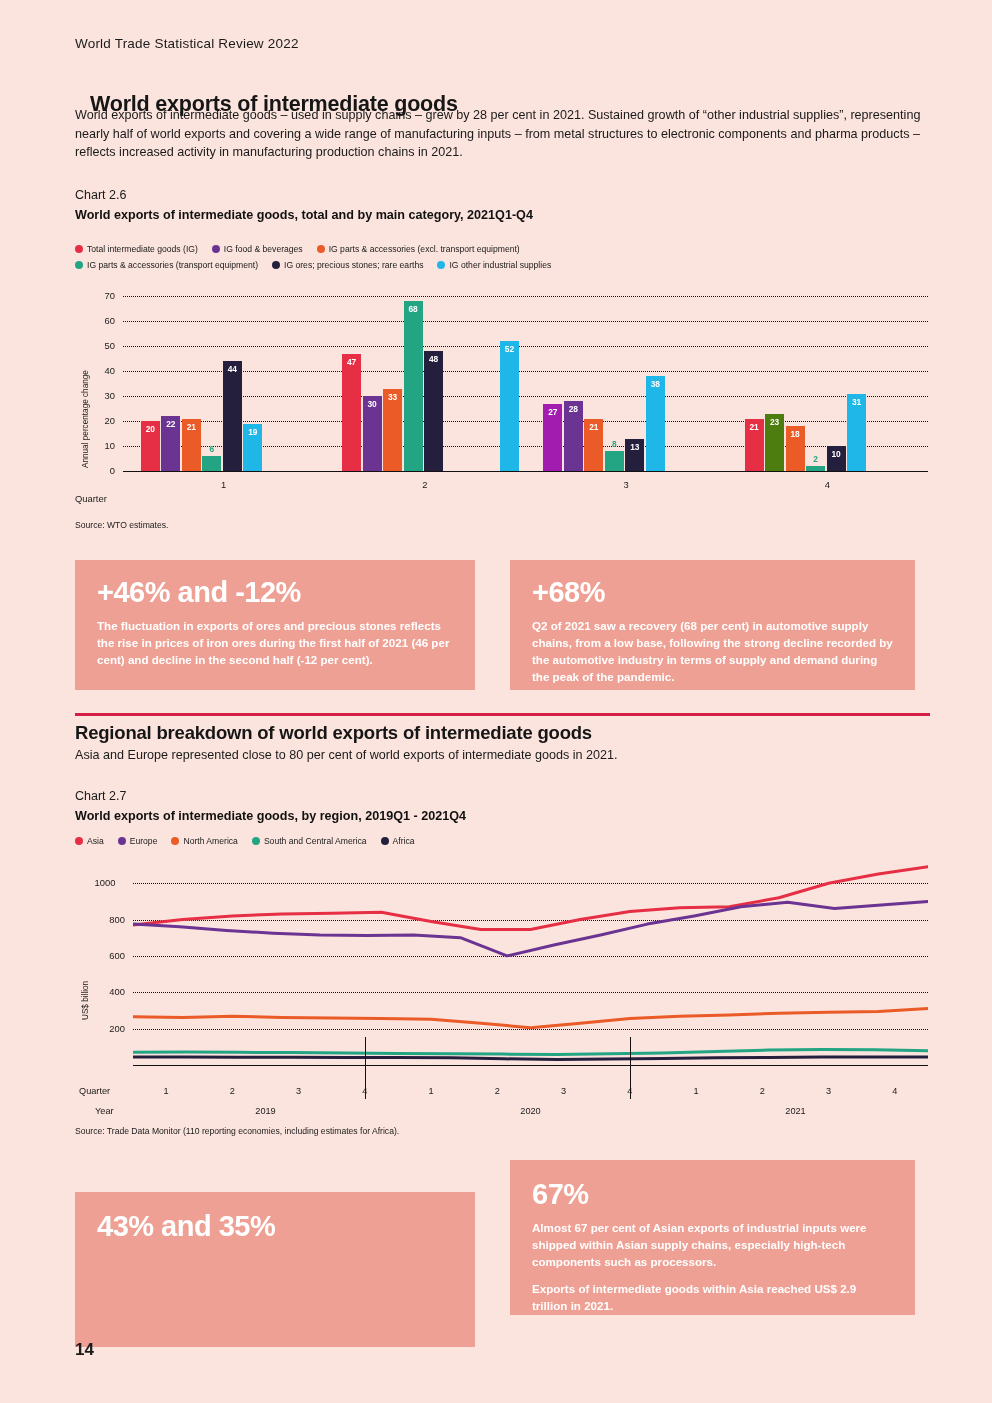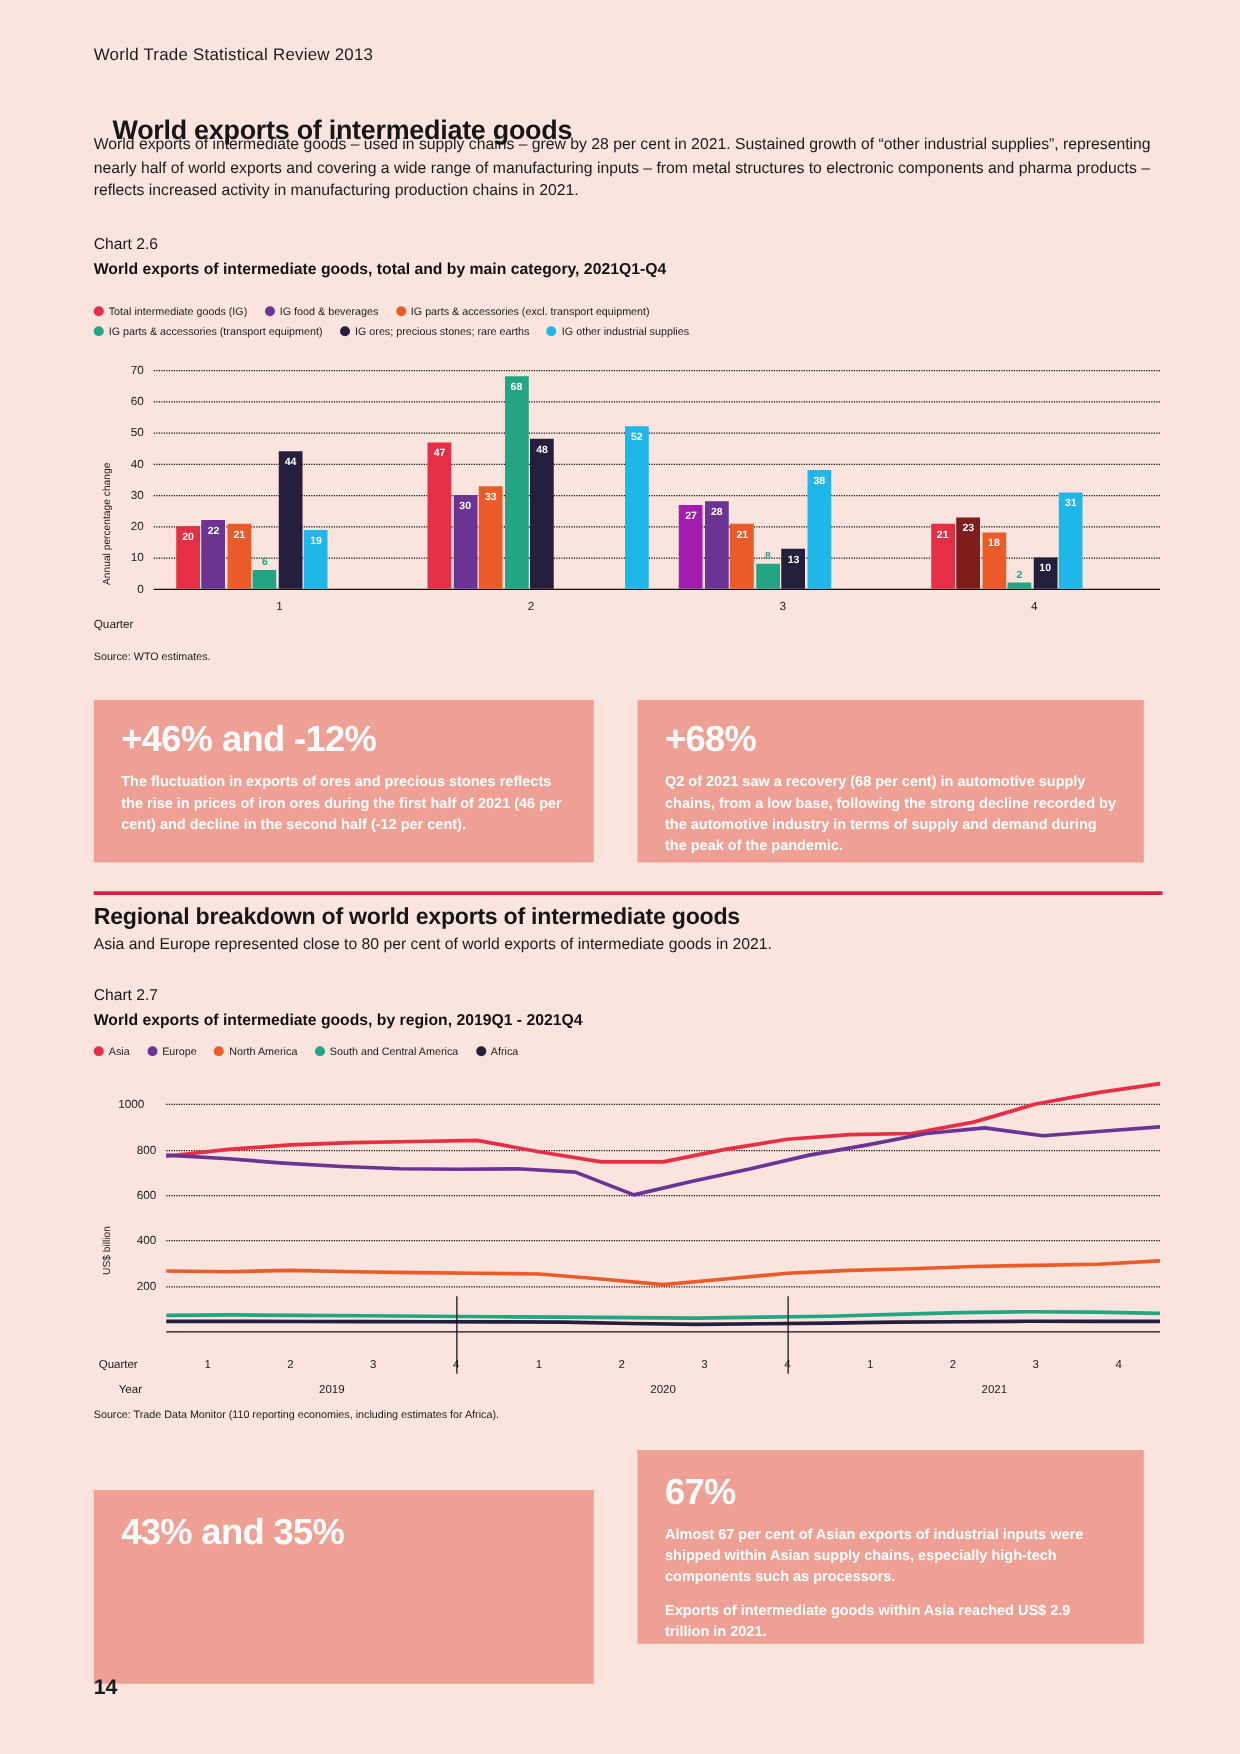--- a/index.html
+++ b/index.html
@@ -52,21 +52,21 @@
   #chart27{position:absolute;left:75px;top:855px;width:855px;height:230px;}
   .xsep{position:absolute;width:1px;background:#111;}
   .rowlabel{position:absolute;font-size:9.2px;color:#1a1a1a;}
   .pagenum{position:absolute;left:75px;top:1340px;font-size:17px;font-weight:700;color:#1a1a1a;}
 </style>
 </head>
 <body>
 
 <div class="page">
 
-  <div class="runhead">World Trade Statistical Review 2013</div>
+  <div class="runhead">World Trade Statistical Review 2022</div>
 
   <h1 class="sect">World exports of intermediate goods</h1>
   <div class="intro">World exports of intermediate goods – used in supply chains – grew by 28 per cent in 2021. Sustained growth of “other industrial supplies”, representing nearly half of world exports and covering a wide range of manufacturing inputs – from metal structures to electronic components and pharma products – reflects increased activity in manufacturing production chains in 2021.</div>
 
   <div class="chartnum" style="left:75px;top:188px;">Chart 2.6</div>
   <div class="charttitle" style="left:75px;top:208px;">World exports of intermediate goods, total and by main category, 2021Q1-Q4</div>
 
   <div class="legend" id="legend26" style="left:75px;top:244px;">
       <div class="li">
         <span class="dot" style="background: rgb(230, 46, 68);"></span>
@@ -166,21 +166,21 @@
         <div class="bar" style="left: 502.375px; width: 19px; height: 32.5px; background: rgb(37, 31, 62);">
           <span>13</span>
         </div>
         <div class="bar" style="left: 522.875px; width: 19px; height: 95px; background: rgb(31, 182, 232);">
           <span>38</span>
         </div>
         <div class="qlabel" style="left: 402.5px; width: 201.25px; top: 183px;">3</div>
         <div class="bar" style="left: 621.625px; width: 19px; height: 52.5px; background: rgb(230, 46, 68);">
           <span>21</span>
         </div>
-        <div class="bar" style="left: 642.125px; width: 19px; height: 57.5px; background: #7f1d1d;">
+        <div class="bar" style="left: 642.125px; width: 19px; height: 57.5px; background: #4d7c0f;">
           <span>23</span>
         </div>
         <div class="bar" style="left: 662.625px; width: 19px; height: 45px; background: rgb(234, 91, 39);">
           <span>18</span>
         </div>
         <div class="bar lowlab" style="left: 683.125px; width: 19px; height: 5px; background: rgb(35, 165, 132);">
           <span style="color: rgb(35, 165, 132);">2</span>
         </div>
         <div class="bar" style="left: 703.625px; width: 19px; height: 25px; background: rgb(37, 31, 62);">
           <span>10</span>

